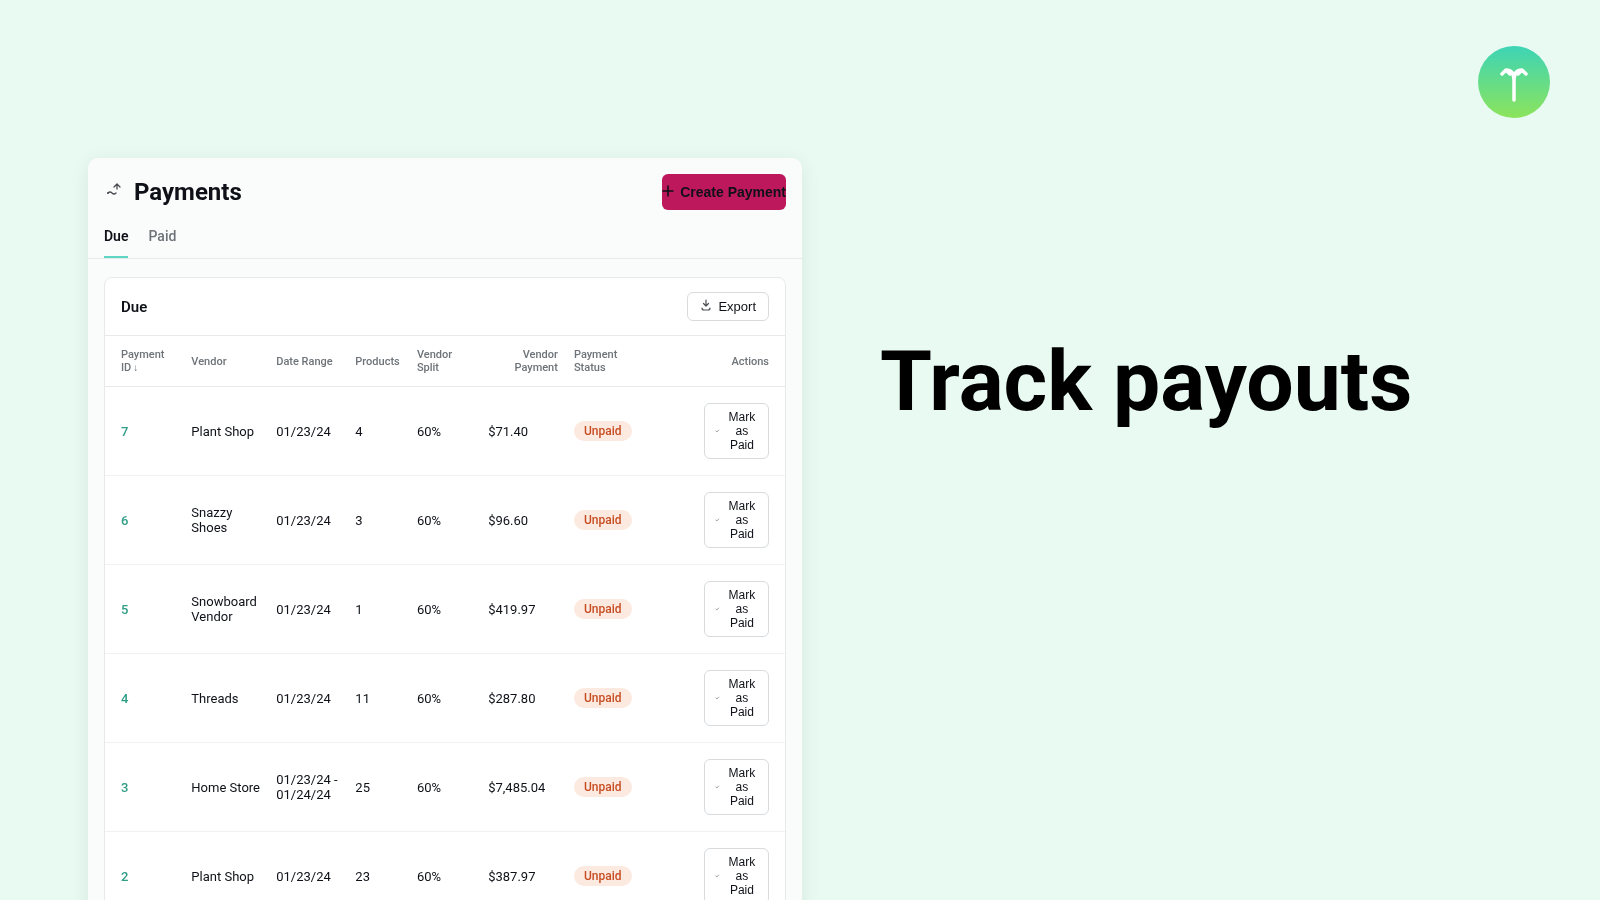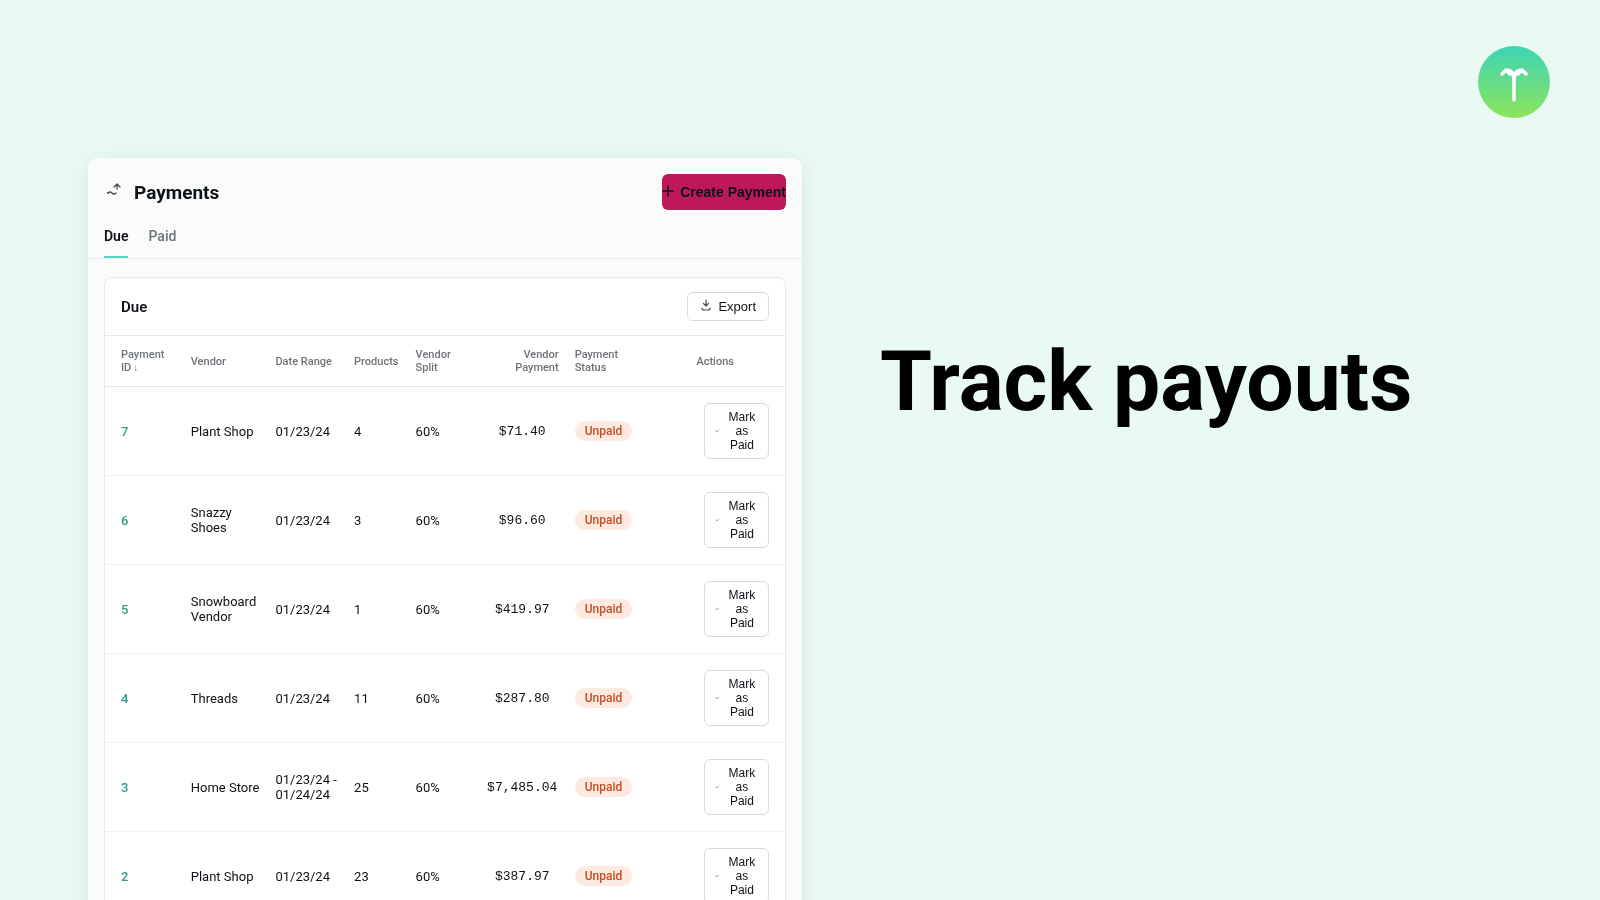--- a/index.html
+++ b/index.html
@@ -42,21 +42,21 @@
       box-shadow: 0 4px 20px rgba(0,0,0,0.08);
       overflow: hidden;
     }
     .panel-header {
       display: flex;
       align-items: center;
       justify-content: space-between;
       padding: 16px 16px 0 16px;
     }
     .title-row { display: flex; align-items: center; gap: 10px; }
-    .page-title { font-size: 19px; font-weight: 700; color: #0e1117; }
+    .page-title { font-size: 24px; font-weight: 700; color: #0e1117; }
     .create-btn {
       display: flex;
       align-items: center;
       gap: 6px;
       background: #be185d;
       border: none;
       border-radius: 6px;
       padding: 10px 0;
       font-size: 14px;
       font-weight: 600;
@@ -122,21 +122,21 @@
     tbody td {
       font-size: 13px;
       color: #0e1117;
       padding: 16px 8px;
       border-bottom: 1px solid #f0f1f2;
     }
     tbody tr:last-child td { border-bottom: none; }
     tbody td:first-child { padding-left: 16px; }
     tbody td:last-child { padding-right: 16px; text-align: right; }
     .payment-id { color: #2f9d87; font-weight: 500; cursor: pointer; }
-    .vendor-payment { text-align: center; font-family: Liberation Mono, monospace; }
+    .vendor-payment { text-align: left; }
     .status-badge {
       display: inline-block;
       background: #fce9e0;
       color: #c74d22;
       font-size: 12px;
       font-weight: 500;
       padding: 3px 10px;
       border-radius: 12px;
     }
     .mark-paid-btn {
@@ -210,21 +210,21 @@
         <tr>
           <th style="width:82px">
             <span>Payment ID</span><span class="sort-arrow">↓</span>
           </th>
           <th style="width:86px">Vendor</th>
           <th style="width:82px">Date Range</th>
           <th style="width:62px">Products</th>
           <th style="width:78px">Vendor Split</th>
           <th style="width:90px;text-align:right">Vendor Payment</th>
           <th style="width:92px">Payment Status</th>
-          <th style="text-align:center">Actions</th>
+          <th style="text-align:right">Actions</th>
         </tr>
       </thead>
       <tbody id="rows">
           <tr>
     <td><span class="payment-id">7</span></td>
     <td>Plant Shop</td>
     <td>01/23/24</td>
     <td>4</td>
     <td>60%</td>
     <td class="vendor-payment">$71.40</td>

